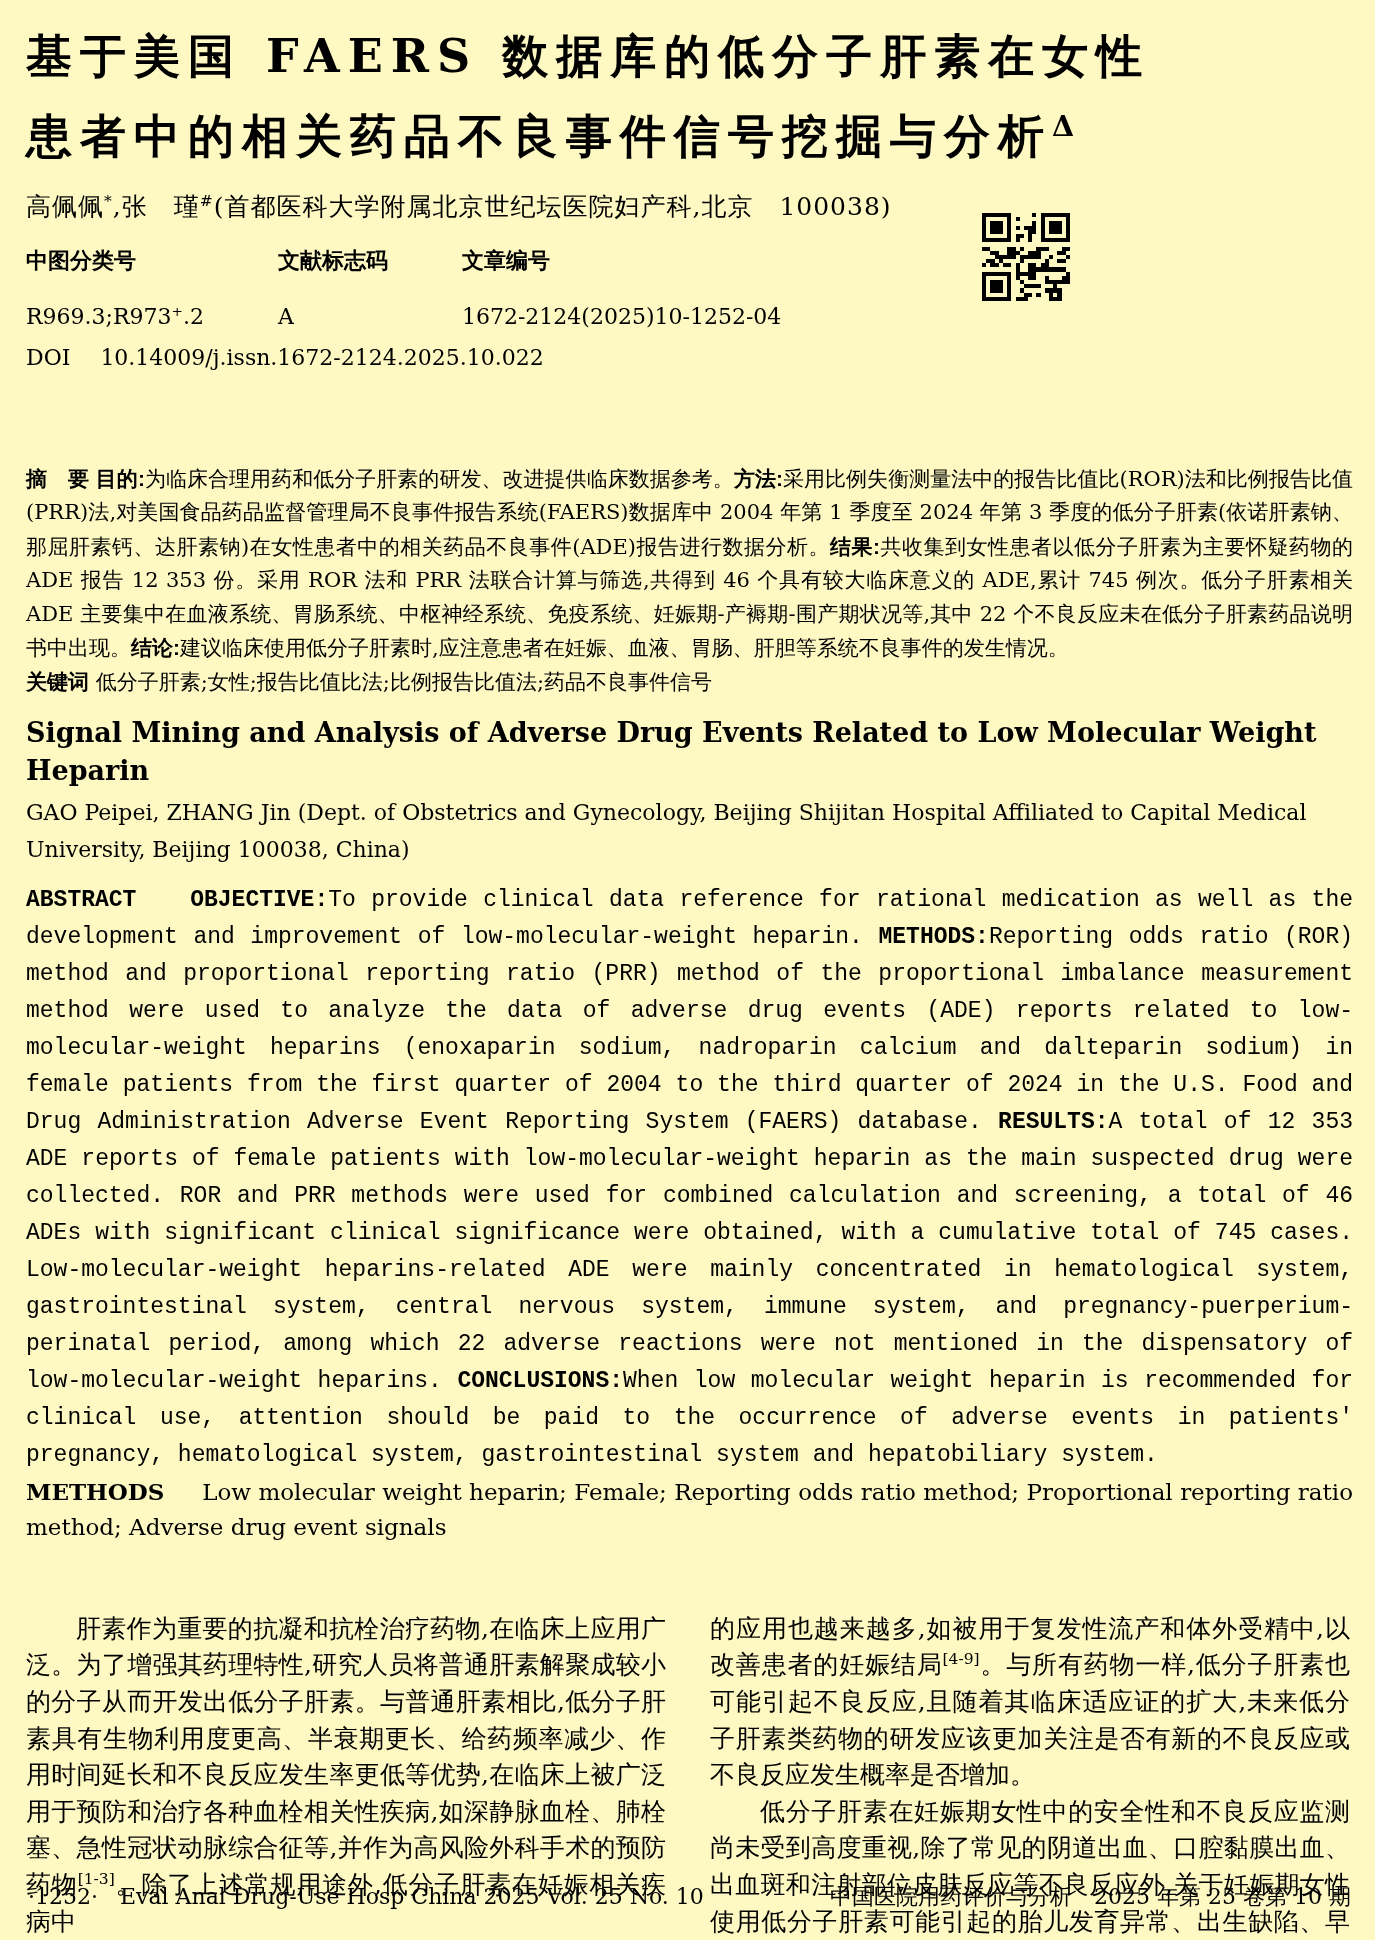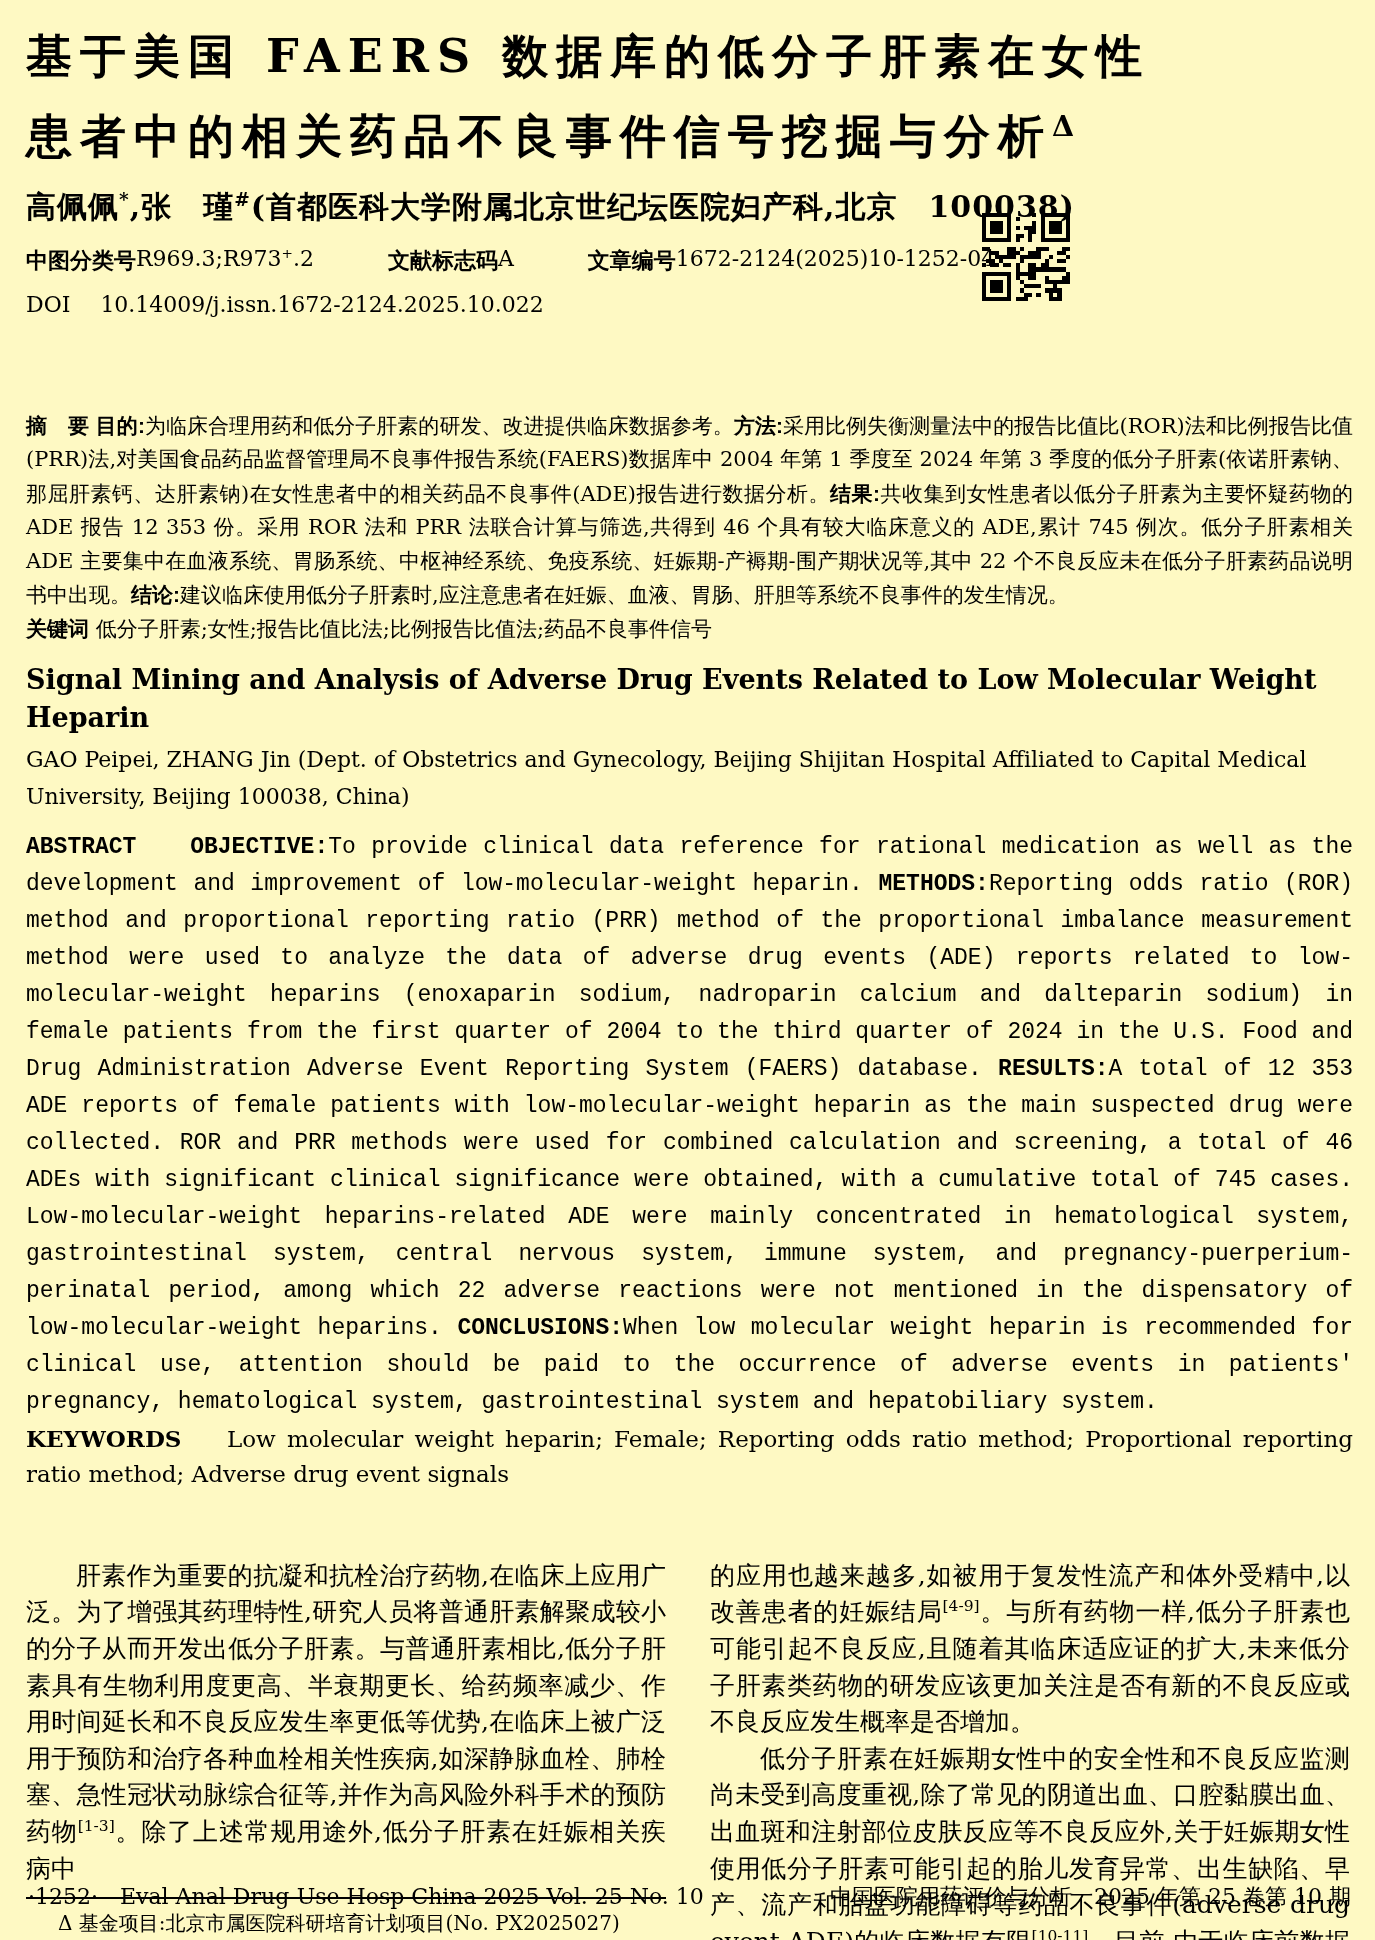--- a/index.html
+++ b/index.html
@@ -12,27 +12,27 @@
     padding:16px 22px 16px 26px;
     overflow:hidden;
   }
   sup { font-size:0.62em; vertical-align:super; line-height:0; }
 
   
   .title-cn { margin:0; font-size:46px; font-weight:700; line-height:80px; letter-spacing:8px; }
   .title-cn .tl { display:block; white-space:nowrap; }
 
   
-  .authors-cn { margin:14px 0 0 0; font-size:30px; line-height:34px; letter-spacing:1px;font-weight:bold; }
+  .authors-cn { margin:14px 0 0 0; font-size:25px; line-height:34px; letter-spacing:1px; }
 
   
   .meta { position:relative; margin-top:22px; font-size:22px; }
   .meta b, .hei { font-family:"Liberation Sans","DejaVu Sans",sans-serif; font-weight:700; }
   .meta-row { display:flex; gap:74px; align-items:baseline; }
-  .meta-row .pair { display:flex; white-space:nowrap; }
+  .meta-row .pair { display:flex; gap:28px; white-space:nowrap;flex-direction:column; }
   .meta-row.doi { margin-top:16px; gap:30px;align-items:flex-end; }
   .qr { position:absolute; left:956px; top:-33px; width:88px; height:88px; }
   .qr svg { width:88px; height:88px; display:block; }
 
   
   .abstract-cn { margin:92px 0 0 0; font-size:21px; line-height:33.4px; text-align:justify; }
   .abstract-cn b { font-family:"Liberation Sans","DejaVu Sans",sans-serif; }
   .keywords-cn { margin:0; font-size:21px; line-height:33.4px; }
 
   
@@ -323,21 +323,21 @@
 
   <p class="en-authors">GAO Peipei, ZHANG Jin (Dept. of Obstetrics and Gynecology, Beijing Shijitan Hospital Affiliated to Capital Medical University, Beijing 100038, China)</p>
 
   <p class="abstract-en">
     <b>ABSTRACT</b>
     <span> </span>
     <span><b>OBJECTIVE:</b><span>To provide clinical data reference for rational medication as well as the development and improvement of low-molecular-weight heparin. </span><b>METHODS:</b><span>Reporting odds ratio (ROR) method and proportional reporting ratio (PRR) method of the proportional imbalance measurement method were used to analyze the data of adverse drug events (ADE) reports related to low-molecular-weight heparins (enoxaparin sodium, nadroparin calcium and dalteparin sodium) in female patients from the first quarter of 2004 to the third quarter of 2024 in the U.S. Food and Drug Administration Adverse Event Reporting System (FAERS) database. </span><b>RESULTS:</b><span>A total of 12 353 ADE reports of female patients with low-molecular-weight heparin as the main suspected drug were collected. ROR and PRR methods were used for combined calculation and screening, a total of 46 ADEs with significant clinical significance were obtained, with a cumulative total of 745 cases. Low-molecular-weight heparins-related ADE were mainly concentrated in hematological system, gastrointestinal system, central nervous system, immune system, and pregnancy-puerperium-perinatal period, among which 22 adverse reactions were not mentioned in the dispensatory of low-molecular-weight heparins. </span><b>CONCLUSIONS:</b><span>When low molecular weight heparin is recommended for clinical use, attention should be paid to the occurrence of adverse events in patients' pregnancy, hematological system, gastrointestinal system and hepatobiliary system.</span></span>
   </p>
 
   <p class="keywords-en">
-    <b>KEYWORDS</b>
+    <b>METHODS</b>
     <span> </span>
     <span>Low molecular weight heparin; Female; Reporting odds ratio method; Proportional reporting ratio method; Adverse drug event signals</span>
   </p>
 
   <div class="columns">
     <div class="col">
       <p class="para"><span>肝素作为重要的抗凝和抗栓治疗药物,在临床上应用广泛。为了增强其药理特性,研究人员将普通肝素解聚成较小的分子从而开发出低分子肝素。与普通肝素相比,低分子肝素具有生物利用度更高、半衰期更长、给药频率减少、作用时间延长和不良反应发生率更低等优势,在临床上被广泛用于预防和治疗各种血栓相关性疾病,如深静脉血栓、肺栓塞、急性冠状动脉综合征等,并作为高风险外科手术的预防药物</span><sup>[1-3]</sup><span>。除了上述常规用途外,低分子肝素在妊娠相关疾病中</span></p>
       <div class="footnotes">
         <hr class="fn-rule">
         <p class="fn">Δ 基金项目:北京市属医院科研培育计划项目(No. PX2025027)</p>

